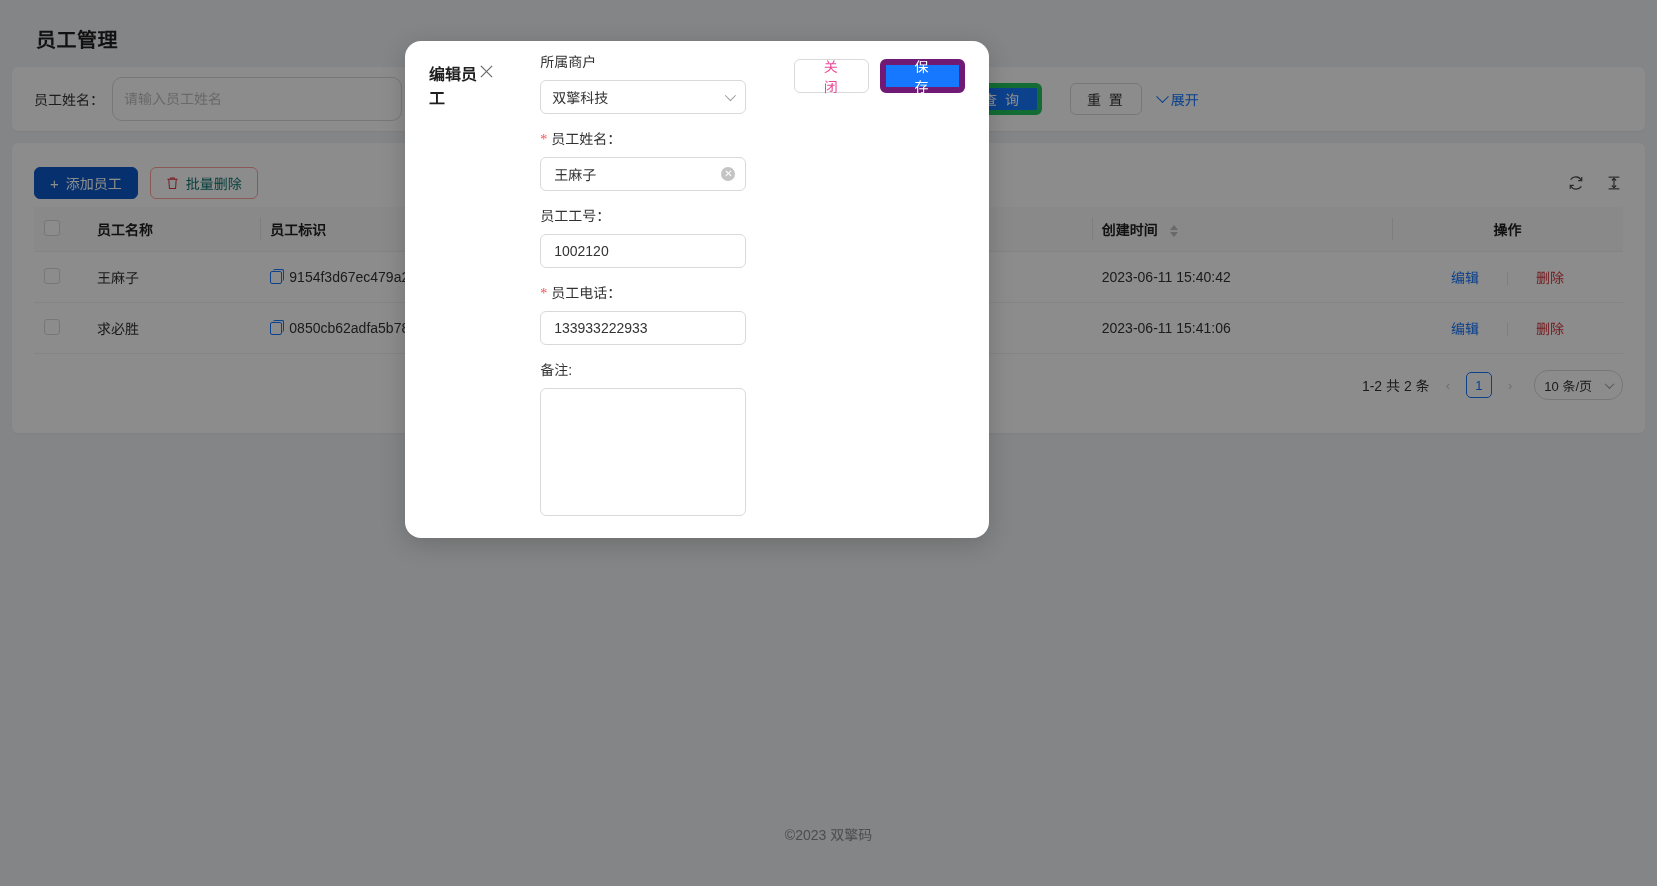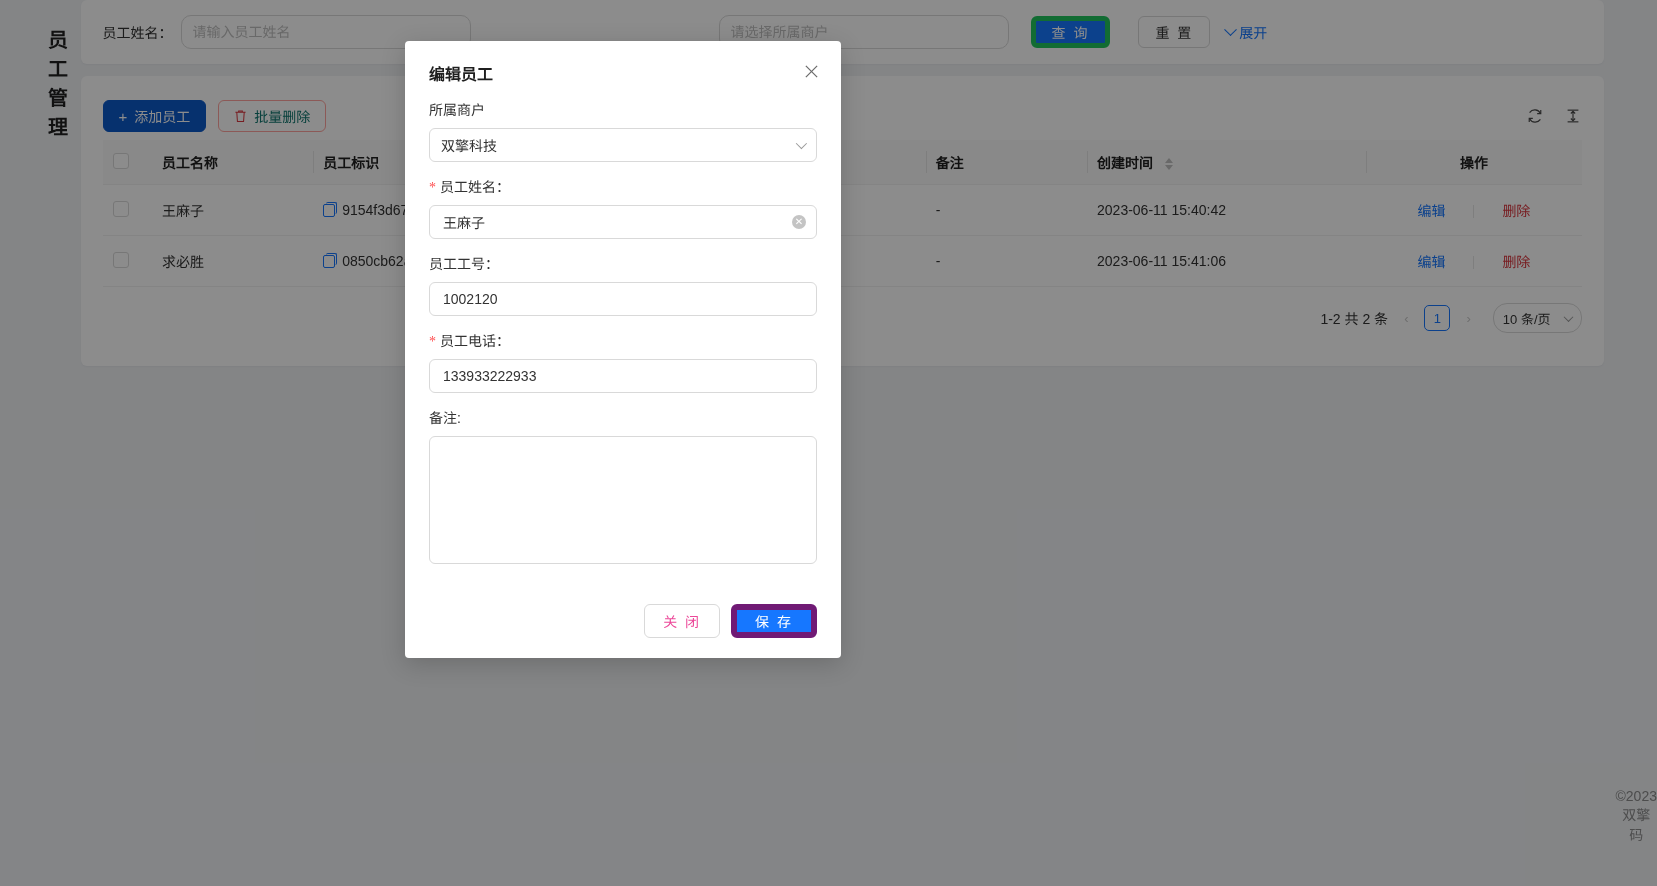--- a/index.html
+++ b/index.html
@@ -9,21 +9,21 @@
     overflow: hidden;
     font-family: "Liberation Sans", "DejaVu Sans", sans-serif;
     background: #f0f2f5;
   }
   * { box-sizing: border-box; }
 
   
   #page {
     position: absolute; inset: 0;
     background: #f0f2f5;
-    display: flex; flex-direction: row; padding-left: 12px;
+    display: flex; flex-direction: column;
   }
 
   .page-title {
     font-size: 20px;
     font-weight: bold;
     color: #1f1f1f;
     padding: 24px 0 14px 36px;
     letter-spacing: .5px;
   }
 
@@ -44,21 +44,21 @@
     gap: 0;
     height: 64px;
   }
   .field-group { display: flex; align-items: center; }
   .field-label {
     font-size: 14px; color: #333;
     white-space: nowrap;
     margin-right: 8px;
   }
   .text-input {
-    height: 34px;
+    height: 44px;
     border: 1px solid #d9d9d9;
     border-radius: 10px;
     background: #fff;
     font-size: 14px;
     color: #333;
     padding: 0 11px;
     outline: none;
     font-family: inherit;
   }
   .text-input::placeholder { color: #bfbfbf; }
@@ -258,25 +258,25 @@
   
   #overlay {
     position: absolute; inset: 0;
     background: rgba(0,0,0,.45);
   }
 
   
   #modal {
     position: absolute;
     left: 405px; top: 41px;
-    width: 436px;
-    background: #fff;
-    border-radius: 4px;
+    width: 584px;
+    background: #fff;
+    border-radius: 16px;
     box-shadow: 0 6px 24px rgba(0,0,0,.18);
-    display: flex; flex-direction: column;
+    display: flex; flex-direction: row;
   }
   .modal-head {
     position: relative;
     padding: 20px 24px 4px 24px;
   }
   .modal-title { font-size: 16px; font-weight: bold; color: #1f1f1f; }
   .modal-close {
     position: absolute; right: 18px; top: 18px;
     width: 24px; height: 24px;
     display: flex; align-items: center; justify-content: center;

